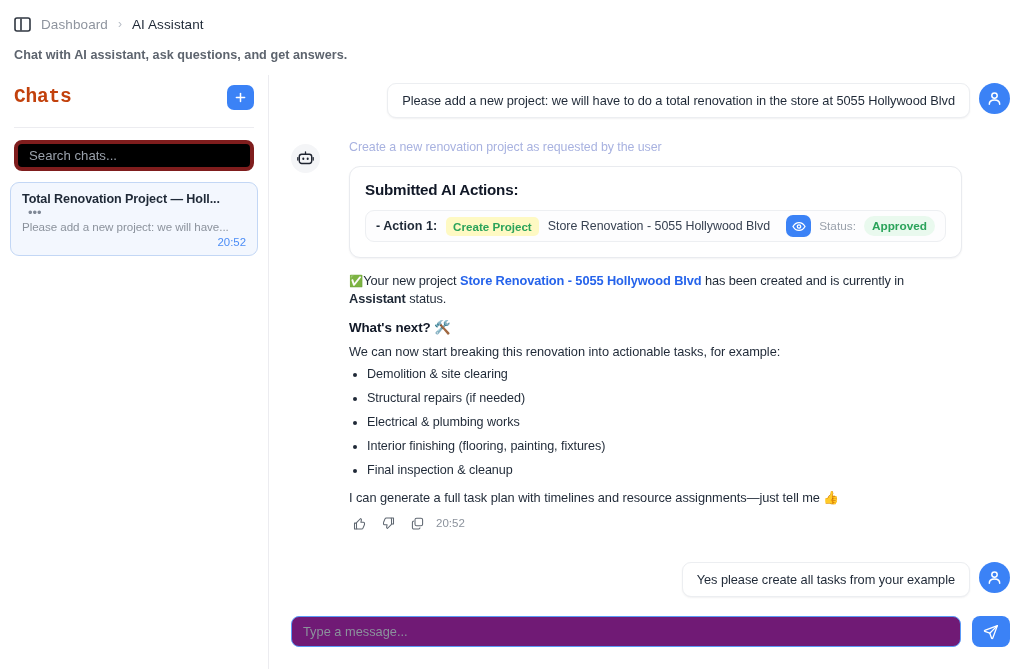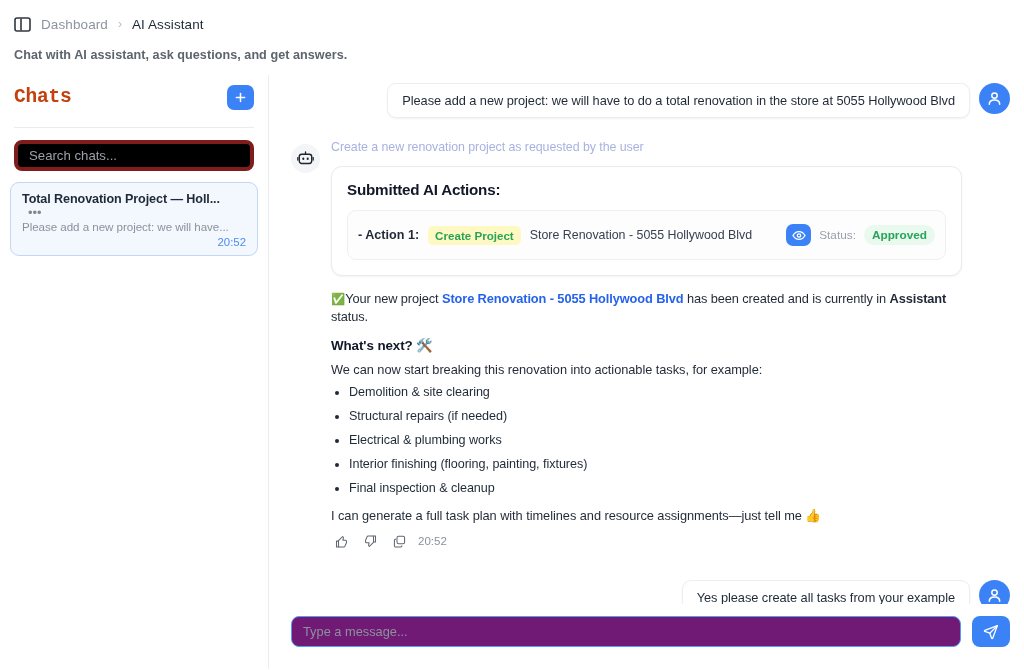--- a/index.html
+++ b/index.html
@@ -61,36 +61,36 @@
   .bubble-user {
     background: #fff; border: 1px solid #eceef1; border-radius: 9px;
     box-shadow: 0 1px 2px rgba(16,24,40,.06);
     padding: 9px 14px; font-size: 12.8px; color: #1f2937; letter-spacing: -.05px;
   }
   .avatar {
     width: 31px; height: 31px; border-radius: 50%; background: #3b82f6;
     display: flex; align-items: center; justify-content: center; flex: 0 0 31px;
   }
 
-  .row-ai { display: flex; align-items: flex-start; gap: 11px; margin-top: 22px; }
+  .row-ai { display: flex; align-items: flex-start; gap: 29px; margin-top: 22px; }
   .bot-avatar {
     width: 29px; height: 29px; border-radius: 50%; background: #f4f5f7;
     display: flex; align-items: center; justify-content: center; flex: 0 0 29px; margin-top: 4px;
   }
   .ai-body { flex: 1; min-width: 0; padding-right: 48px; }
   .thinking { font-size: 12.4px; color: #a8b2e0; letter-spacing: -.05px; }
 
   .actions-card {
     margin-top: 12px; border: 1px solid #e9ebef; border-radius: 11px; background: #fff;
     box-shadow: 0 1px 2px rgba(16,24,40,.05); padding: 14px 15px 15px 15px;
   }
   .actions-title { font-size: 15.2px; font-weight: bold; color: #111827; letter-spacing: -.2px; }
   .action-row {
     margin-top: 12px; border: 1px solid #edeff2; border-radius: 9px; background: #fdfdfe;
-    padding: 13px 10px; display: flex; align-items: center; gap: 9px;
+    padding: 4px 10px; display: flex; align-items: center; gap: 9px;
   }
   .action-label { font-size: 12.6px; font-weight: bold; color: #1f2937; white-space: nowrap; }
   .badge-green {
     background: #fef9c3; color: #2aa35a; font-size: 11.6px; font-weight: bold;
     border-radius: 5px; padding: 3px 7px; white-space: nowrap;
   }
   .action-desc { font-size: 12.4px; color: #374151; white-space: nowrap; overflow: hidden; text-overflow: ellipsis; }
   .action-right { margin-left: auto; display: flex; align-items: center; gap: 8px; }
   .eye-btn {
     width: 25px; height: 22px; border-radius: 7px; background: #3b82f6;

